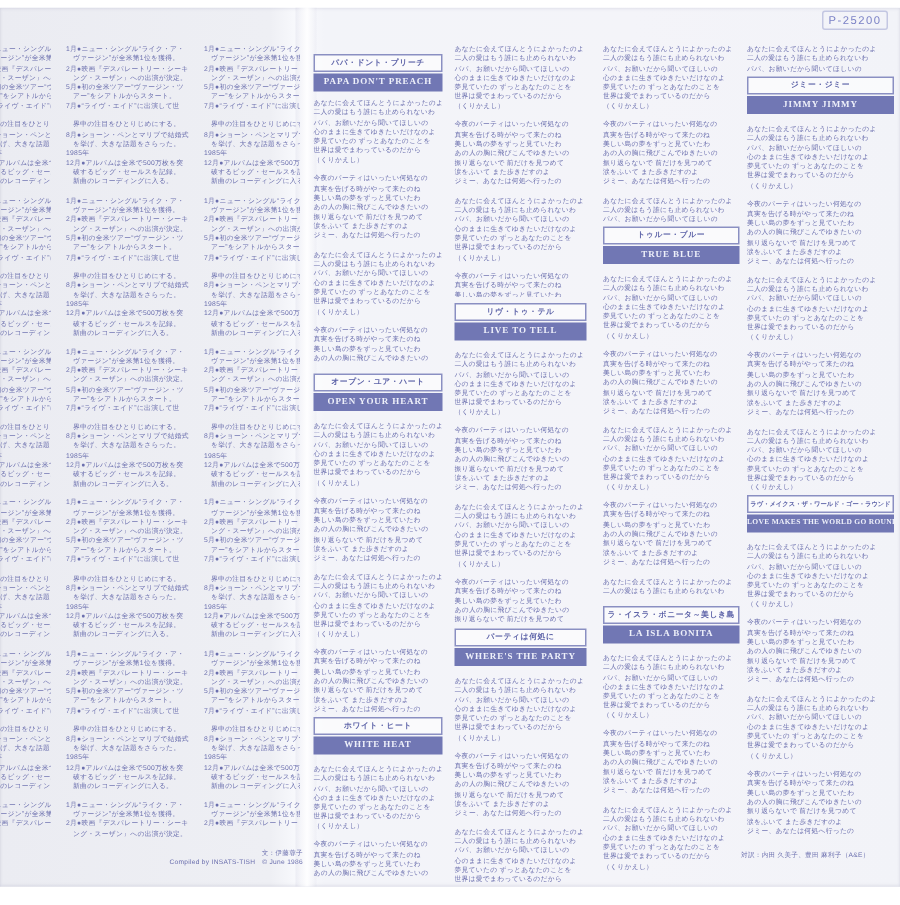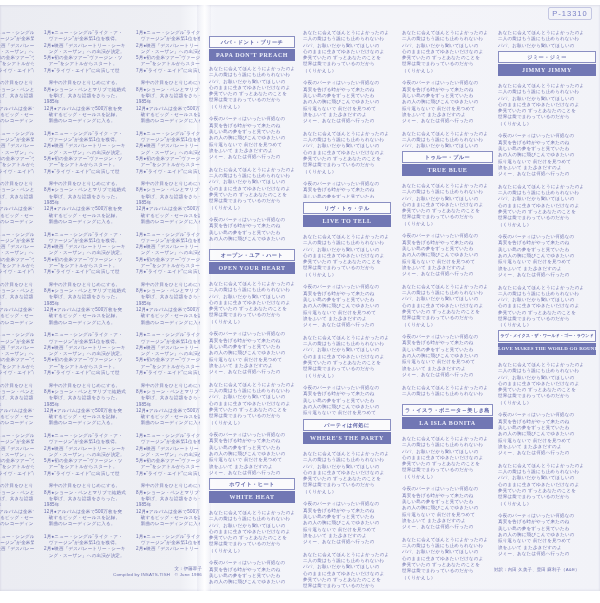--- a/index.html
+++ b/index.html
@@ -45,21 +45,21 @@
   }
   .footer-left{left:70px;top:566px;width:132px;text-align:right;}
   .footer-right{left:494px;top:567px;width:102px;text-align:left;white-space:nowrap;overflow:hidden;}
 </style>
 </head>
 <body>
 
 <div class="paper"></div>
 <div class="fold"></div>
 
-<div class="catalog">P-13310</div>
+<div class="catalog">P-25200</div>
 
 <div class="txt clip" style="left:0;top:30px;width:34px;height:524px;">
     <div class="ln">1月●ニュー・シングル“ライク・ア・</div>
     <div class="ln">　ヴァージン”が全米第1位を獲得。</div>
     <div class="ln">2月●映画『デスパレートリー・シーキ</div>
     <div class="ln">　ング・スーザン』への出演が決定。</div>
     <div class="ln">5月●初の全米ツアー“ヴァージン・ツ</div>
     <div class="ln">　アー”をシアトルからスタート。</div>
     <div class="ln">7月●“ライヴ・エイド”に出演して世</div>
     <div class="ln"></div>

